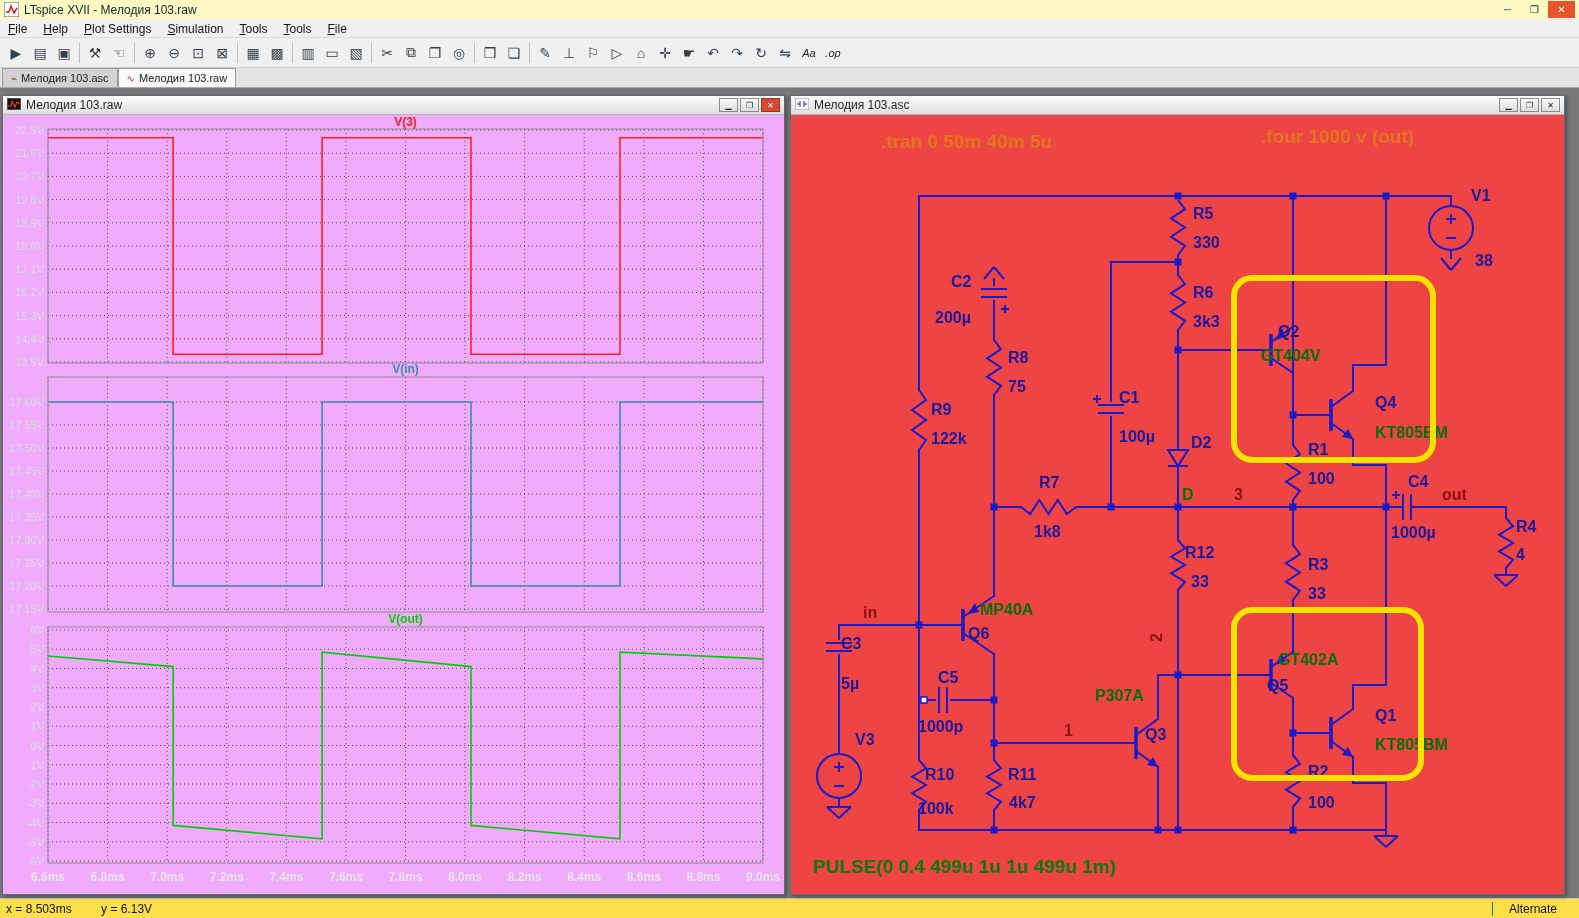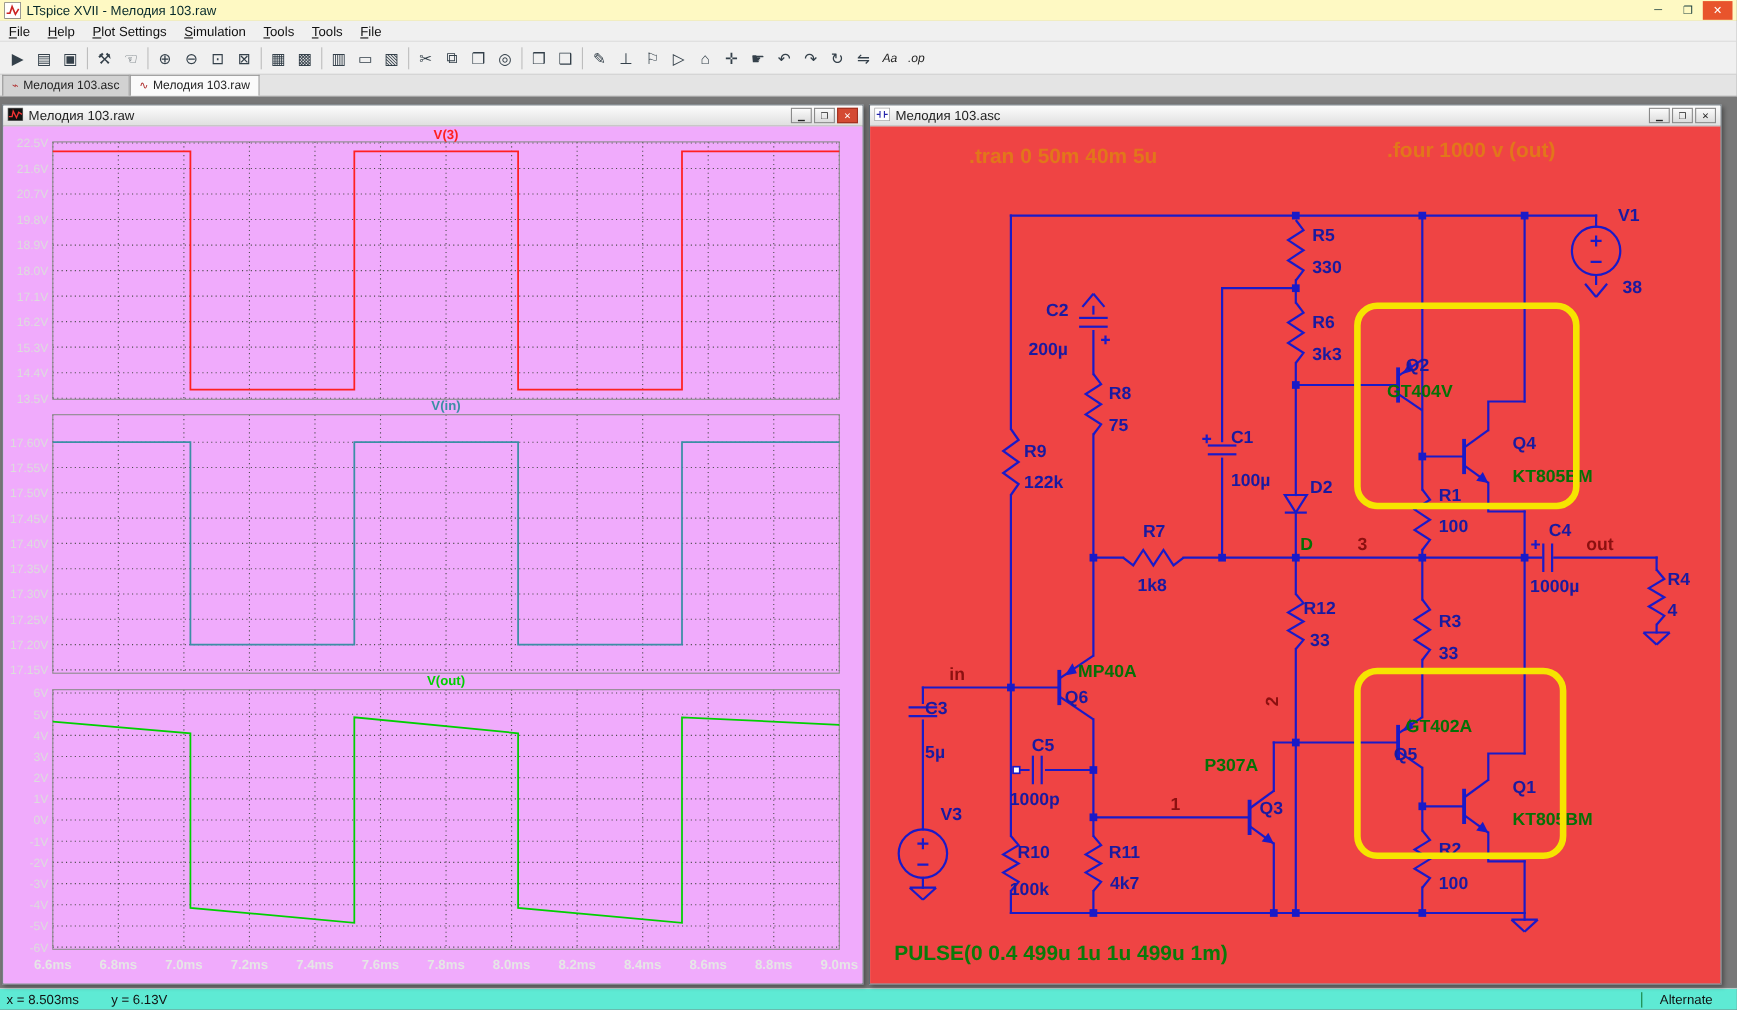--- a/index.html
+++ b/index.html
@@ -23,21 +23,21 @@
 .tab.active{background:#fafafa}
 .tab-icon{font-size:10px;color:#b03030}
 #mdi{position:relative;height:810px;background:#787878}
 .child{position:absolute;border:1px solid #5f6a72;background:#e9e9e9;box-shadow:2px 2px 4px rgba(0,0,0,.35)}
 .ctitle{height:19px;display:flex;align-items:center;gap:5px;padding:0 4px;background:linear-gradient(#fdfdfd,#dfdfdf);border-bottom:1px solid #b5b5b5;font-size:12px;color:#222}
 .cbtns{margin-left:auto;display:flex;gap:2px}
 .cbtn{width:19px;height:14px;border:1px solid #8a8a8a;background:linear-gradient(#fbfbfb,#dcdcdc);font-size:8px;display:flex;align-items:center;justify-content:center;color:#222}
 .cbtn.close-red{background:#d44a33;color:#fff;border-color:#a03020}
 #wave-body{background:#f0abfc;height:779px;position:relative}
 #schem-body{background:#ef4444;height:779px;position:relative}
-.statusbar{height:20px;background:#5eead4;border-top:1px solid #c8c8c8;display:flex;align-items:center;font-size:12px;color:#111;padding:0 6px}
+.statusbar{height:20px;background:#fde047;border-top:1px solid #c8c8c8;display:flex;align-items:center;font-size:12px;color:#111;padding:0 6px}
 .status-left span{margin-right:26px}
 .status-right{margin-left:auto;border-left:1px solid #15803d;padding:0 16px}
 
 #plot-svg .grid{stroke:#4c4c4c;stroke-dasharray:1 3;stroke-width:1}
 #plot-svg .pbox{fill:none;stroke:#8c8c8c;stroke-width:1}
 #plot-svg .ytick{fill:#dcdcdc;font:11px "Liberation Sans",sans-serif;text-anchor:end}
 #plot-svg .xtick{fill:#e6e6e6;font:bold 12px "Liberation Sans",sans-serif;text-anchor:middle}
 #plot-svg .ptitle{font:bold 12px "Liberation Sans",sans-serif;text-anchor:middle}
 
 #schem-svg .w{stroke:#1a1ac8;stroke-width:2;fill:none;stroke-linecap:square}

